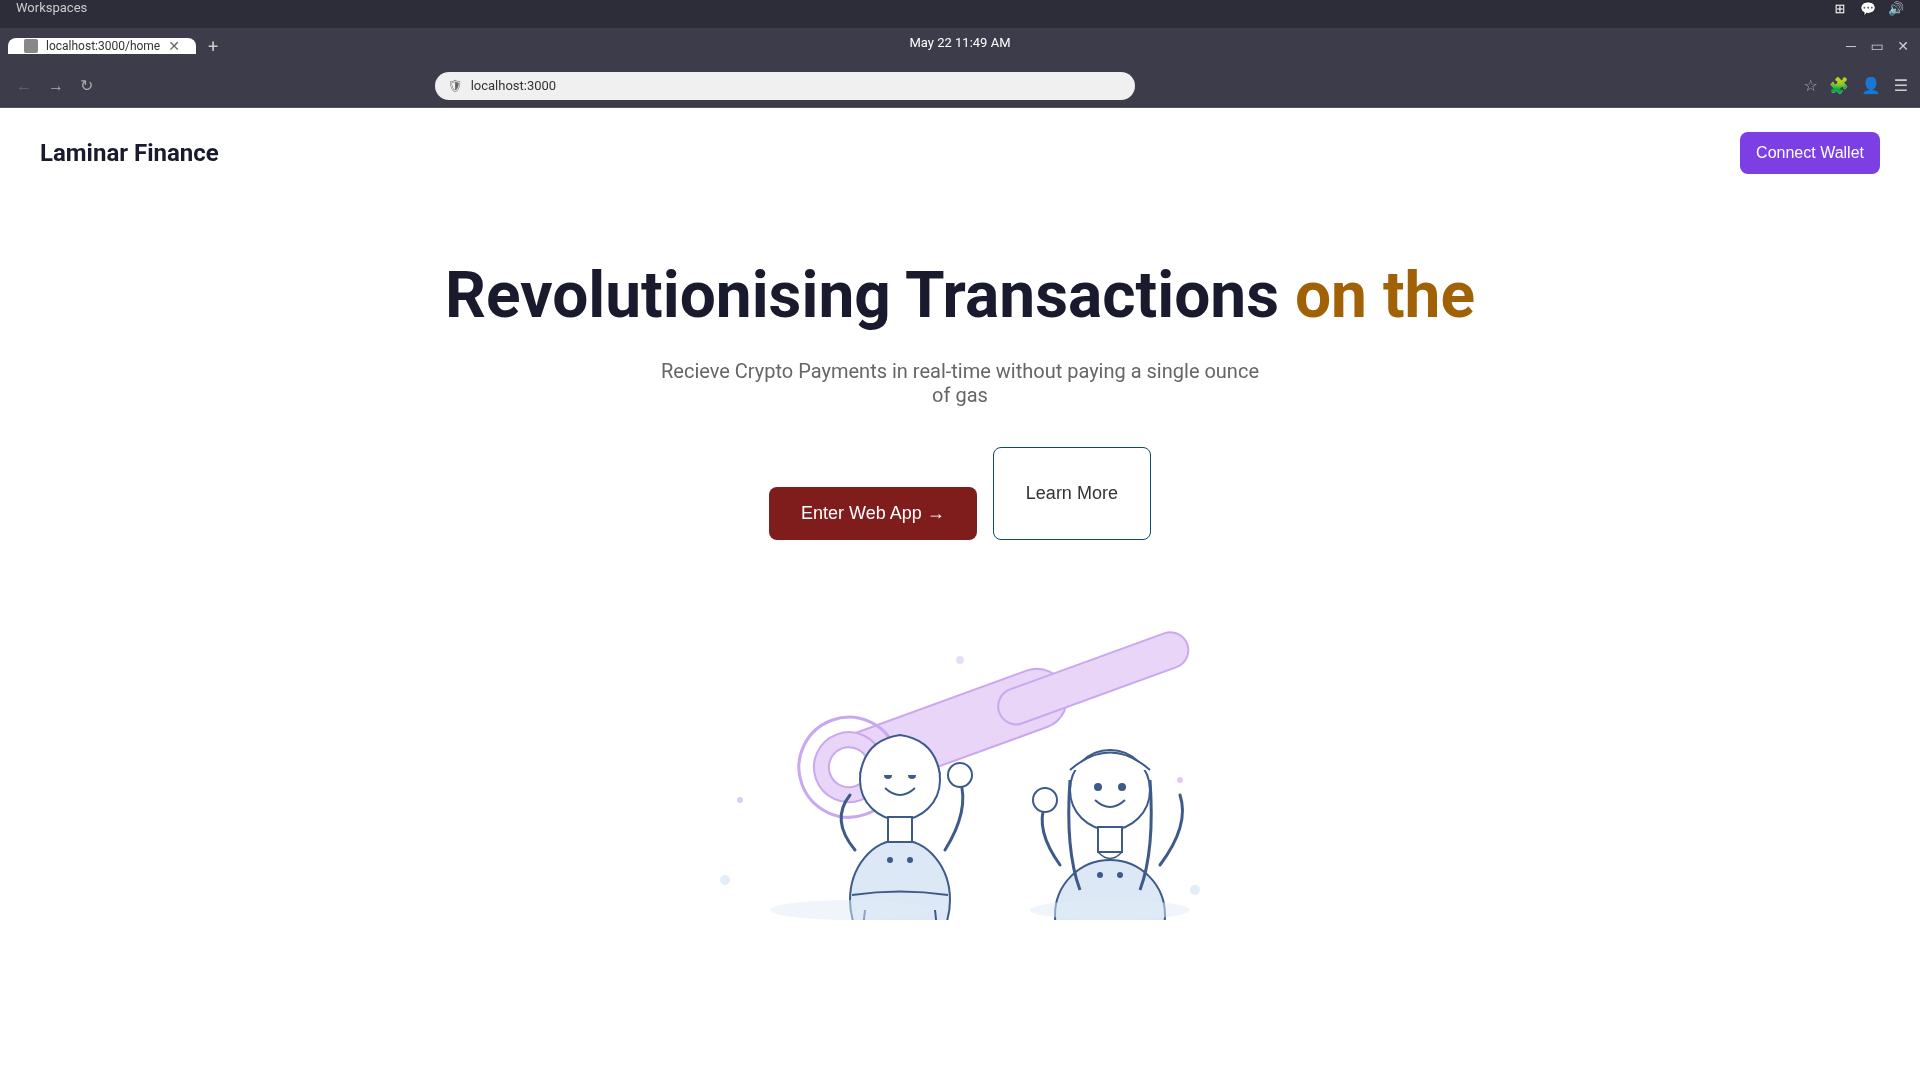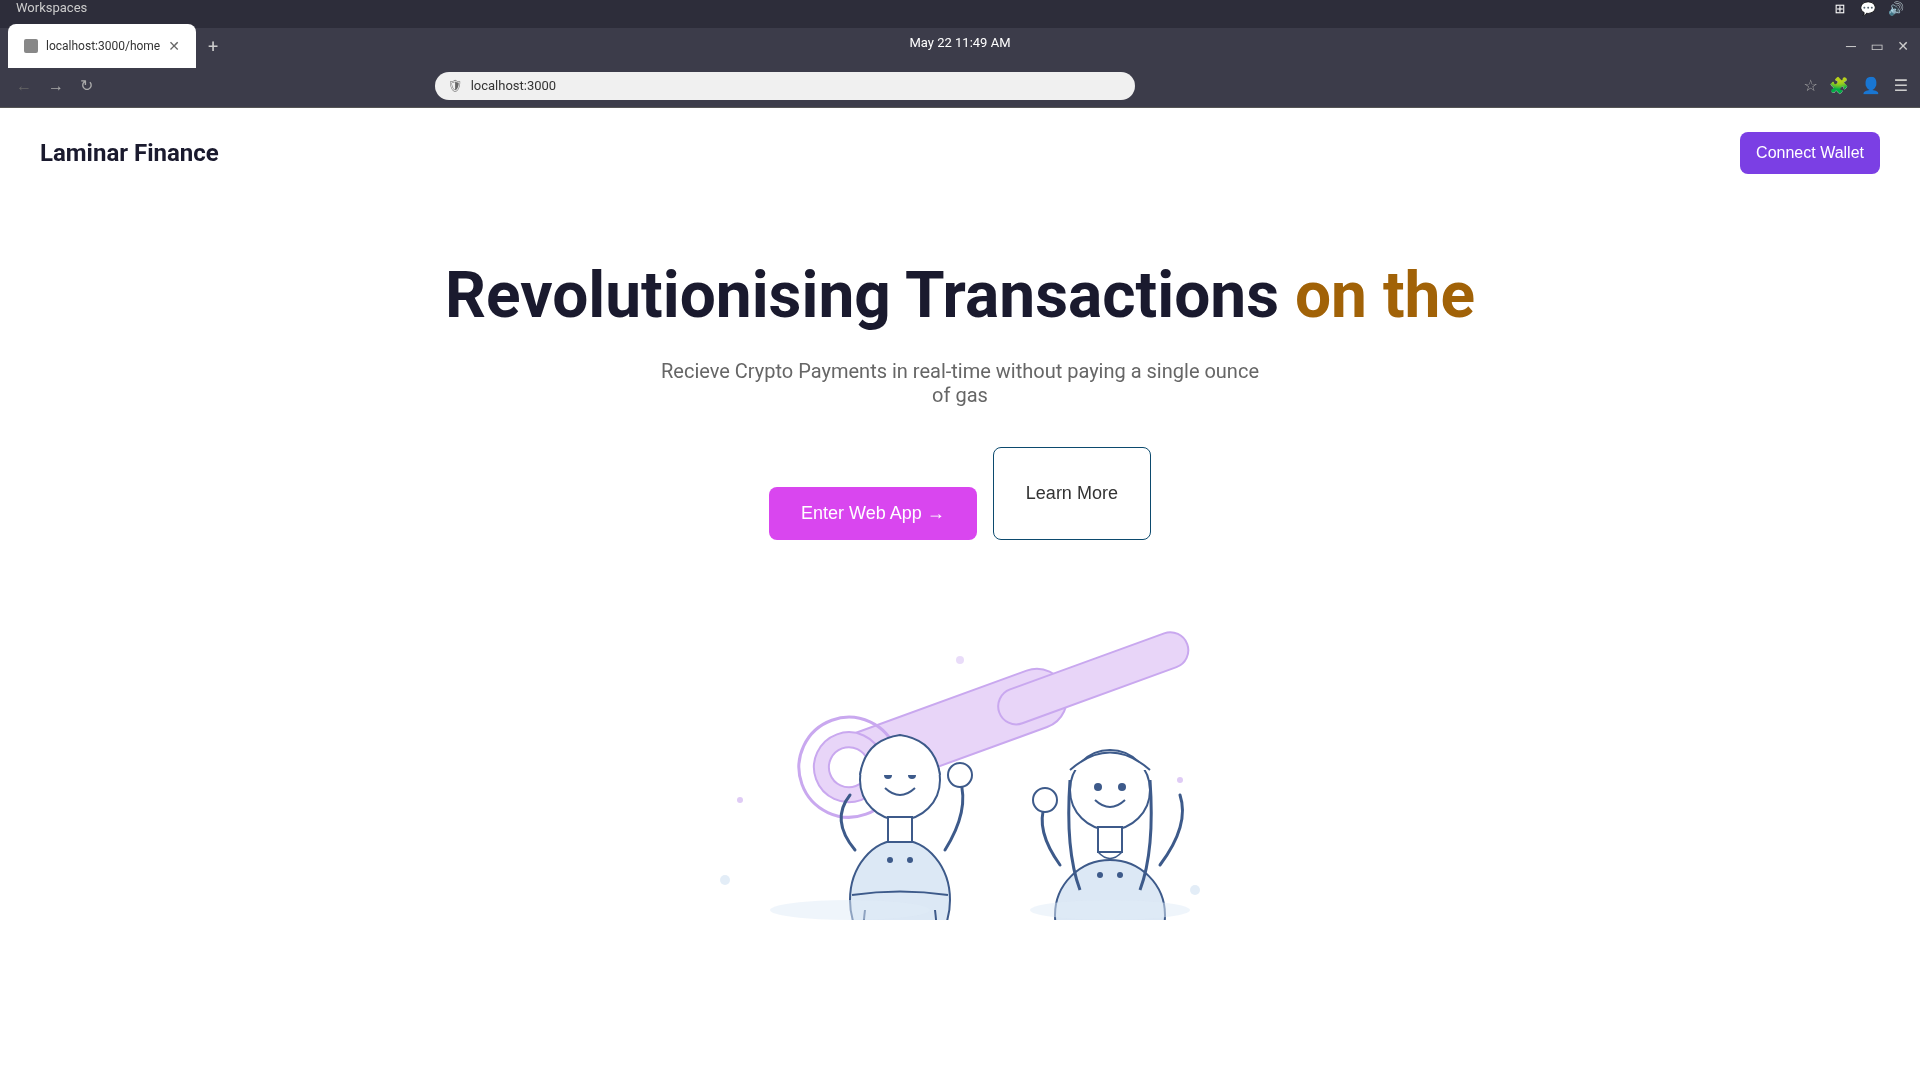--- a/index.html
+++ b/index.html
@@ -76,21 +76,21 @@
     .browser-tab {
       background: #ffffff;
       border-radius: 8px 8px 0 0;
       padding: 6px 16px;
       font-size: 12px;
       color: #333;
       display: flex;
       align-items: center;
       gap: 8px;
       min-width: 180px;
-      height: 44px;
+      height: 16px;
     }
 
     .tab-favicon {
       width: 14px;
       height: 14px;
       background: #888;
       border-radius: 2px;
     }
 
     .tab-close {
@@ -250,21 +250,21 @@
     }
 
     .hero-buttons {
       display: flex;
       gap: 16px;
       justify-content: center;
       margin-bottom: 60px;
     }
 
     .btn-primary {
-      background: #d946ef;
+      background: #7f1d1d;
       color: #fff;
       border: none;
       border-radius: 8px;
       padding: 16px 32px;
       font-size: 18px;
       font-weight: 500;
       cursor: pointer;
       display: flex;
       align-items: center;
       gap: 8px;

